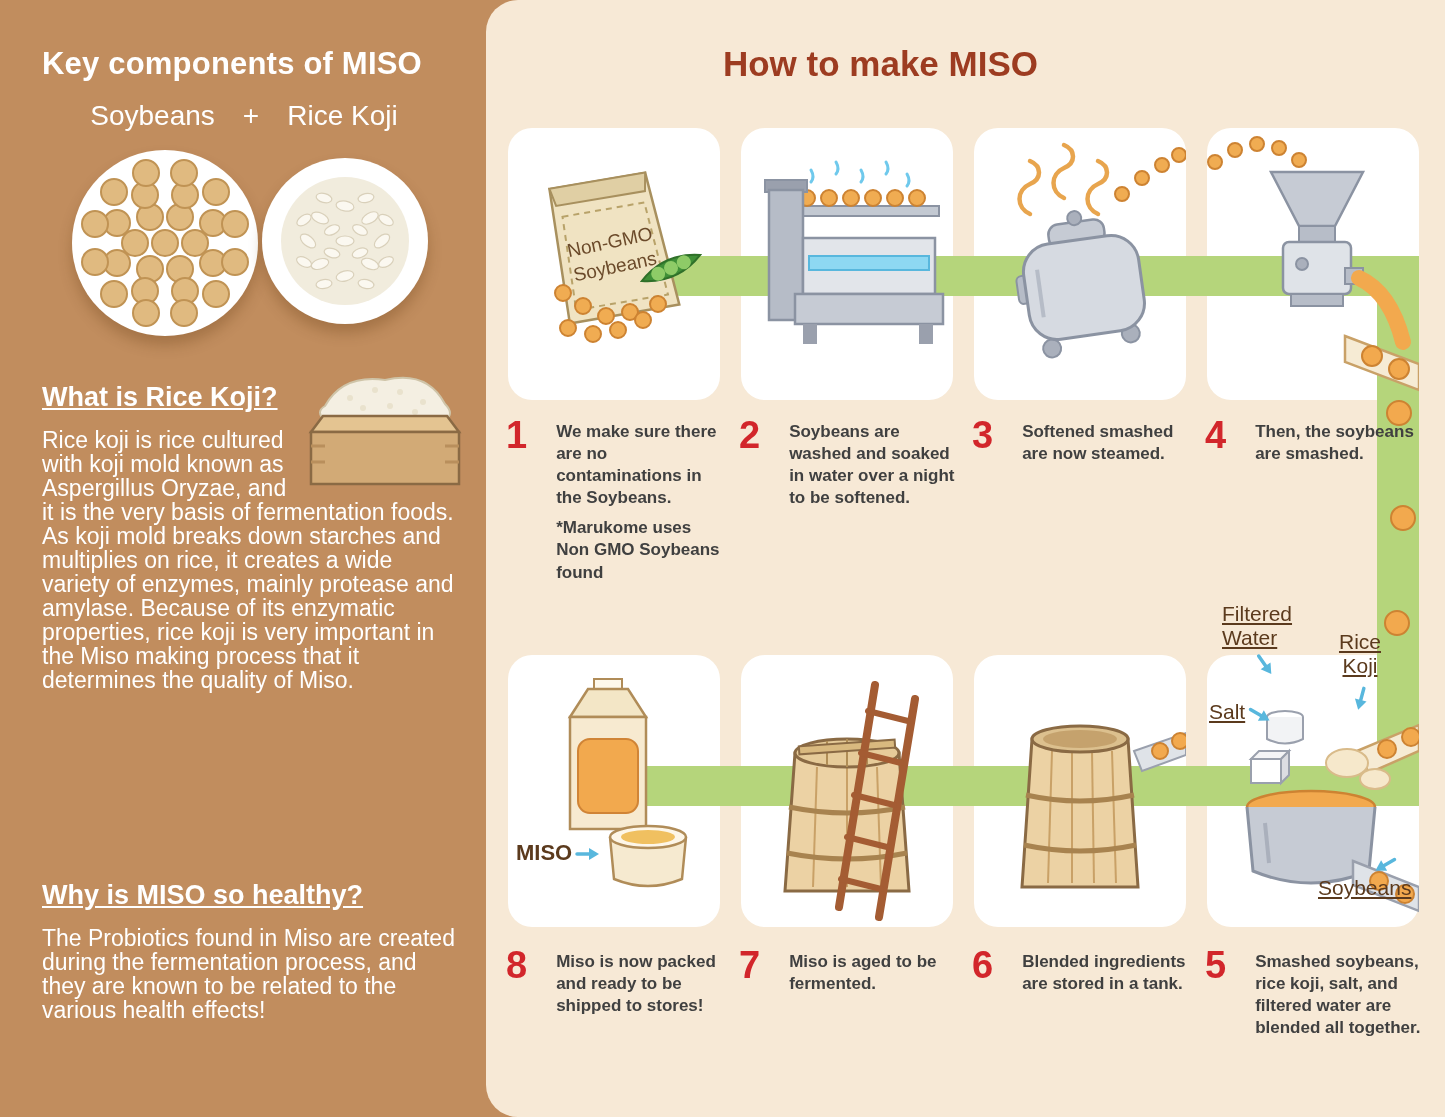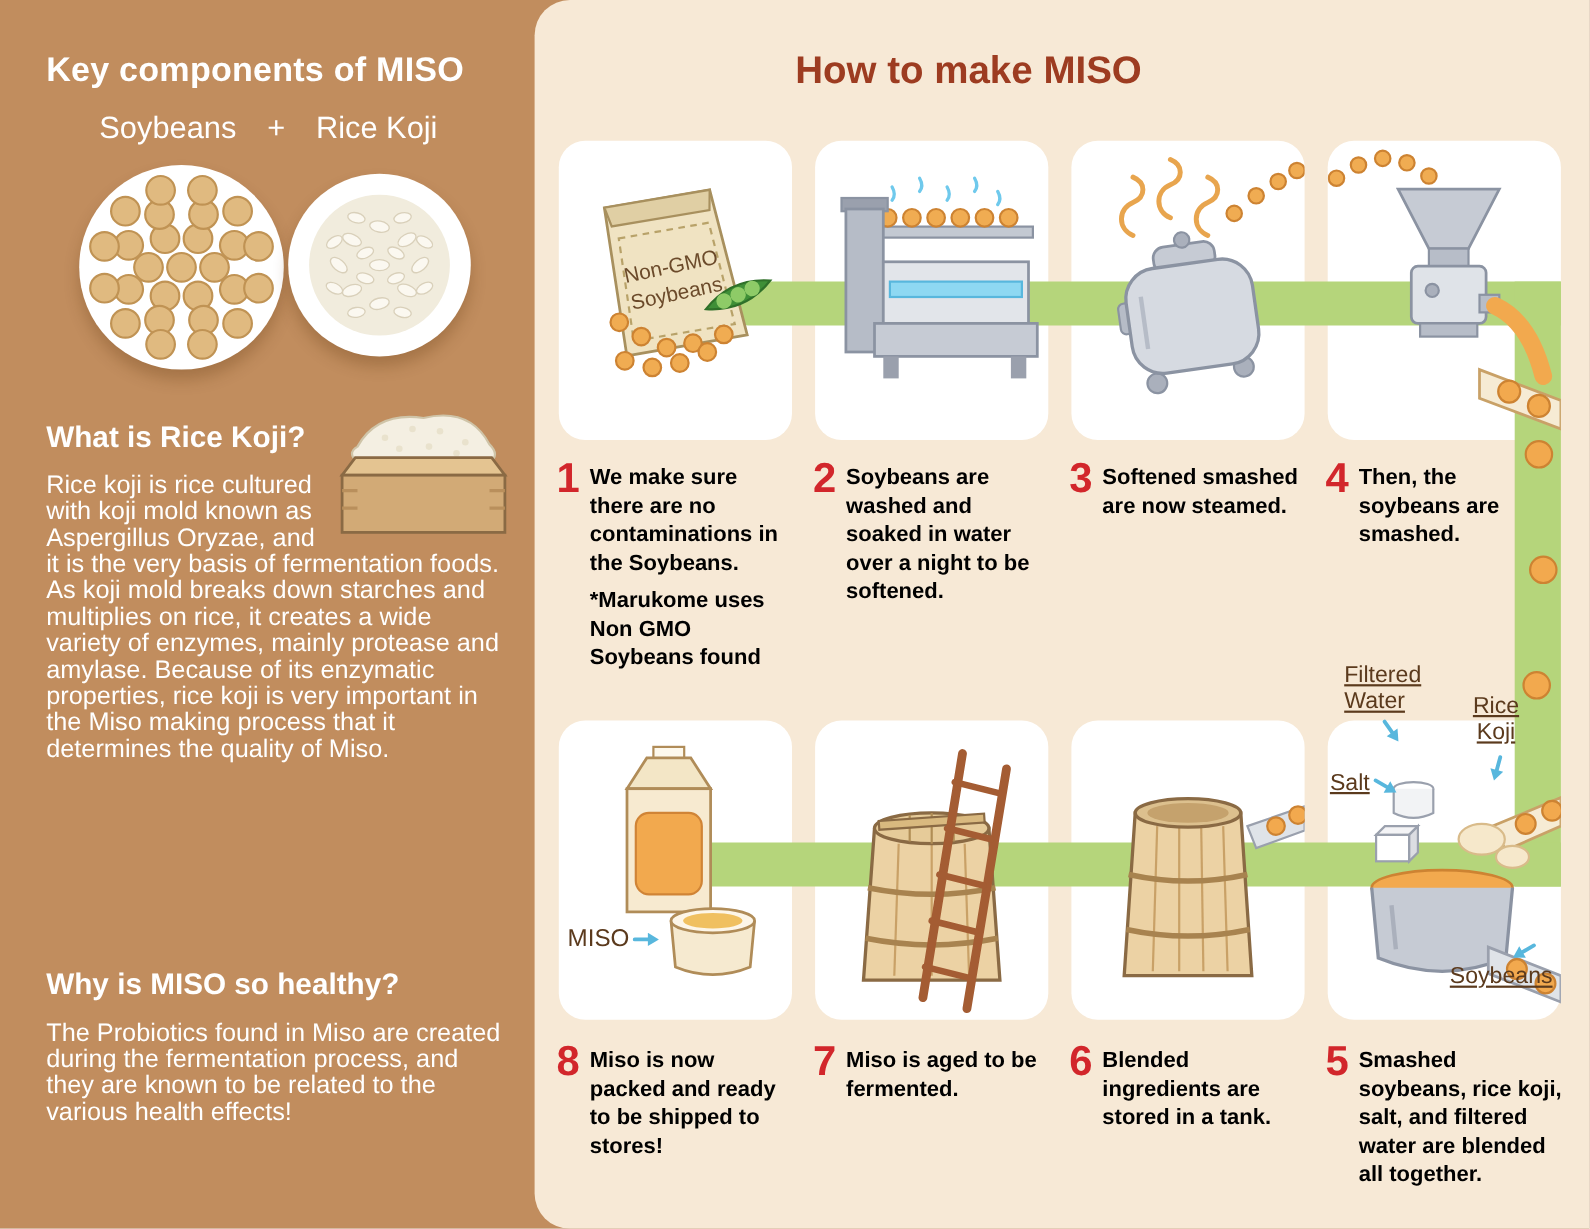--- a/index.html
+++ b/index.html
@@ -4,31 +4,31 @@
 <style>
   html,body{margin:0;padding:0;background:#eee;}
   body{font-family:"Liberation Sans",sans-serif;}
   #page{position:relative;width:1445px;height:1117px;background:#c18d5e;overflow:hidden;}
   #panel{position:absolute;left:486px;top:0;width:959px;height:1117px;background:#f7e9d6;border-radius:32px 0 0 32px;}
   .abs{position:absolute;}
   
   .sb-title{left:42px;top:46px;width:430px;font-size:31px;font-weight:bold;color:#fff;letter-spacing:.2px;}
   .sb-sub{left:48px;top:100px;width:392px;display:flex;justify-content:center;gap:28px;font-size:28px;color:#fff;}
   .plate{border-radius:50%;background:#fff;box-shadow:0 9px 14px rgba(90,50,10,.28);}
-  .sb-h2{font-size:27px;font-weight:bold;color:#fff;}
+  .sb-h2{font-size:27px;font-weight:bold;color:#fff;text-decoration:underline;}
   .sb-p{font-size:23px;line-height:24px;color:#fff;}
   .float-spacer{float:right;width:165px;height:64px;}
   
   .main-title{left:518px;top:44px;width:520px;font-size:35px;font-weight:bold;color:#9d3c21;text-align:right;}
   .card{width:212px;height:272px;background:#fff;border-radius:24px;z-index:1;}
   .band{background:#b5d57b;z-index:2;}
   .illus{width:212px;height:272px;z-index:3;}
   .cap{display:flex;gap:9px;align-items:flex-start;width:218px;z-index:4;}
   .cap .num{font-size:38px;line-height:1;font-weight:bold;color:#d2262b;}
-  .cap .txt{font-size:20px;font-weight:bold;color:#000000;line-height:1.3;padding-top:5px;width:186px;}
+  .cap .txt{font-size:17px;font-weight:bold;color:#404040;line-height:1.3;padding-top:5px;width:186px;margin-left:20px;}
   .cap .note{margin-top:8px;}
   .ing-label{font-size:21px;color:#5b3a1d;line-height:1.15;z-index:5;text-decoration:underline;}
   .miso-label{font-size:22px;color:#5b3a1d;z-index:5;}
   .arrow{z-index:5;width:26px;height:18px;}
   .paste-blob{width:22px;height:22px;border-radius:50%;background:#f2a94e;border:2px solid #cd8332;z-index:2;}
 </style>
 </head>
 <body>
 
 <div id="page">
@@ -390,19 +390,19 @@
       <path d="M2 9 H16" stroke="#58b7dd" stroke-width="3.5" fill="none" stroke-linecap="round"></path>
       <polygon points="14,3 24,9 14,15" fill="#58b7dd"></polygon>
     </svg>
 
   <div class="abs ing-label" style="left:1318px;top:876px;">Soybeans</div>
   <svg class="abs arrow" style="left:1372px;top:856px;transform:rotate(150deg);" viewBox="0 0 26 18">
       <path d="M2 9 H16" stroke="#58b7dd" stroke-width="3.5" fill="none" stroke-linecap="round"></path>
       <polygon points="14,3 24,9 14,15" fill="#58b7dd"></polygon>
     </svg>
 
-  <div class="abs miso-label" style="left:516px;top:840px;">MISO</div>
+  <div class="abs miso-label" style="left:516px;top:840px;font-weight:bold;">MISO</div>
   <svg class="abs arrow" style="left:575px;top:845px;" viewBox="0 0 26 18">
       <path d="M2 9 H16" stroke="#58b7dd" stroke-width="3.5" fill="none" stroke-linecap="round"></path>
       <polygon points="14,3 24,9 14,15" fill="#58b7dd"></polygon>
     </svg>
 
 </div>
 
 </body></html>

